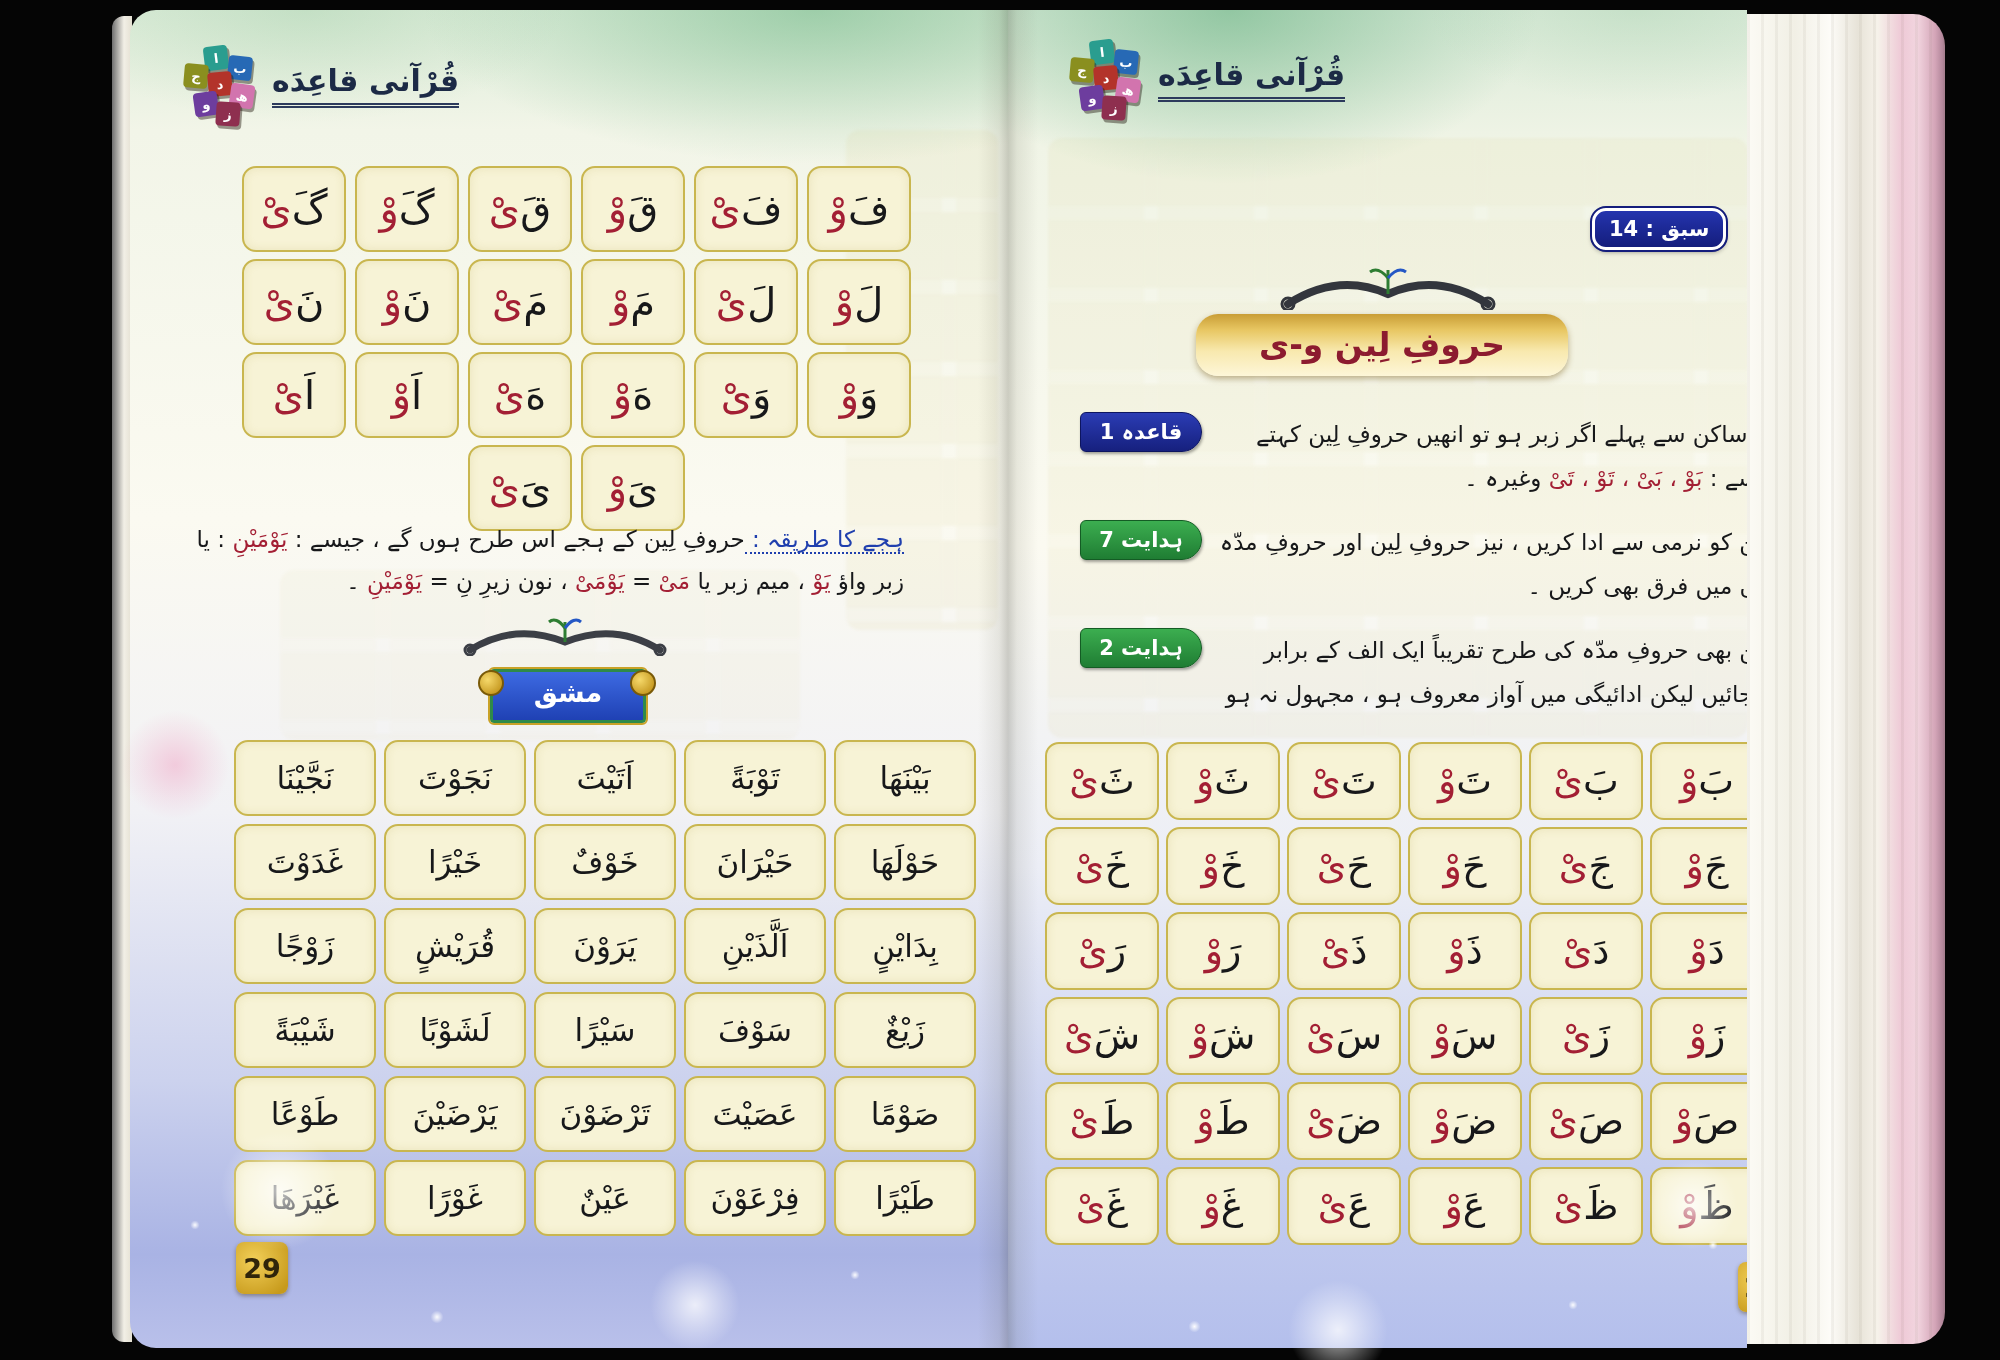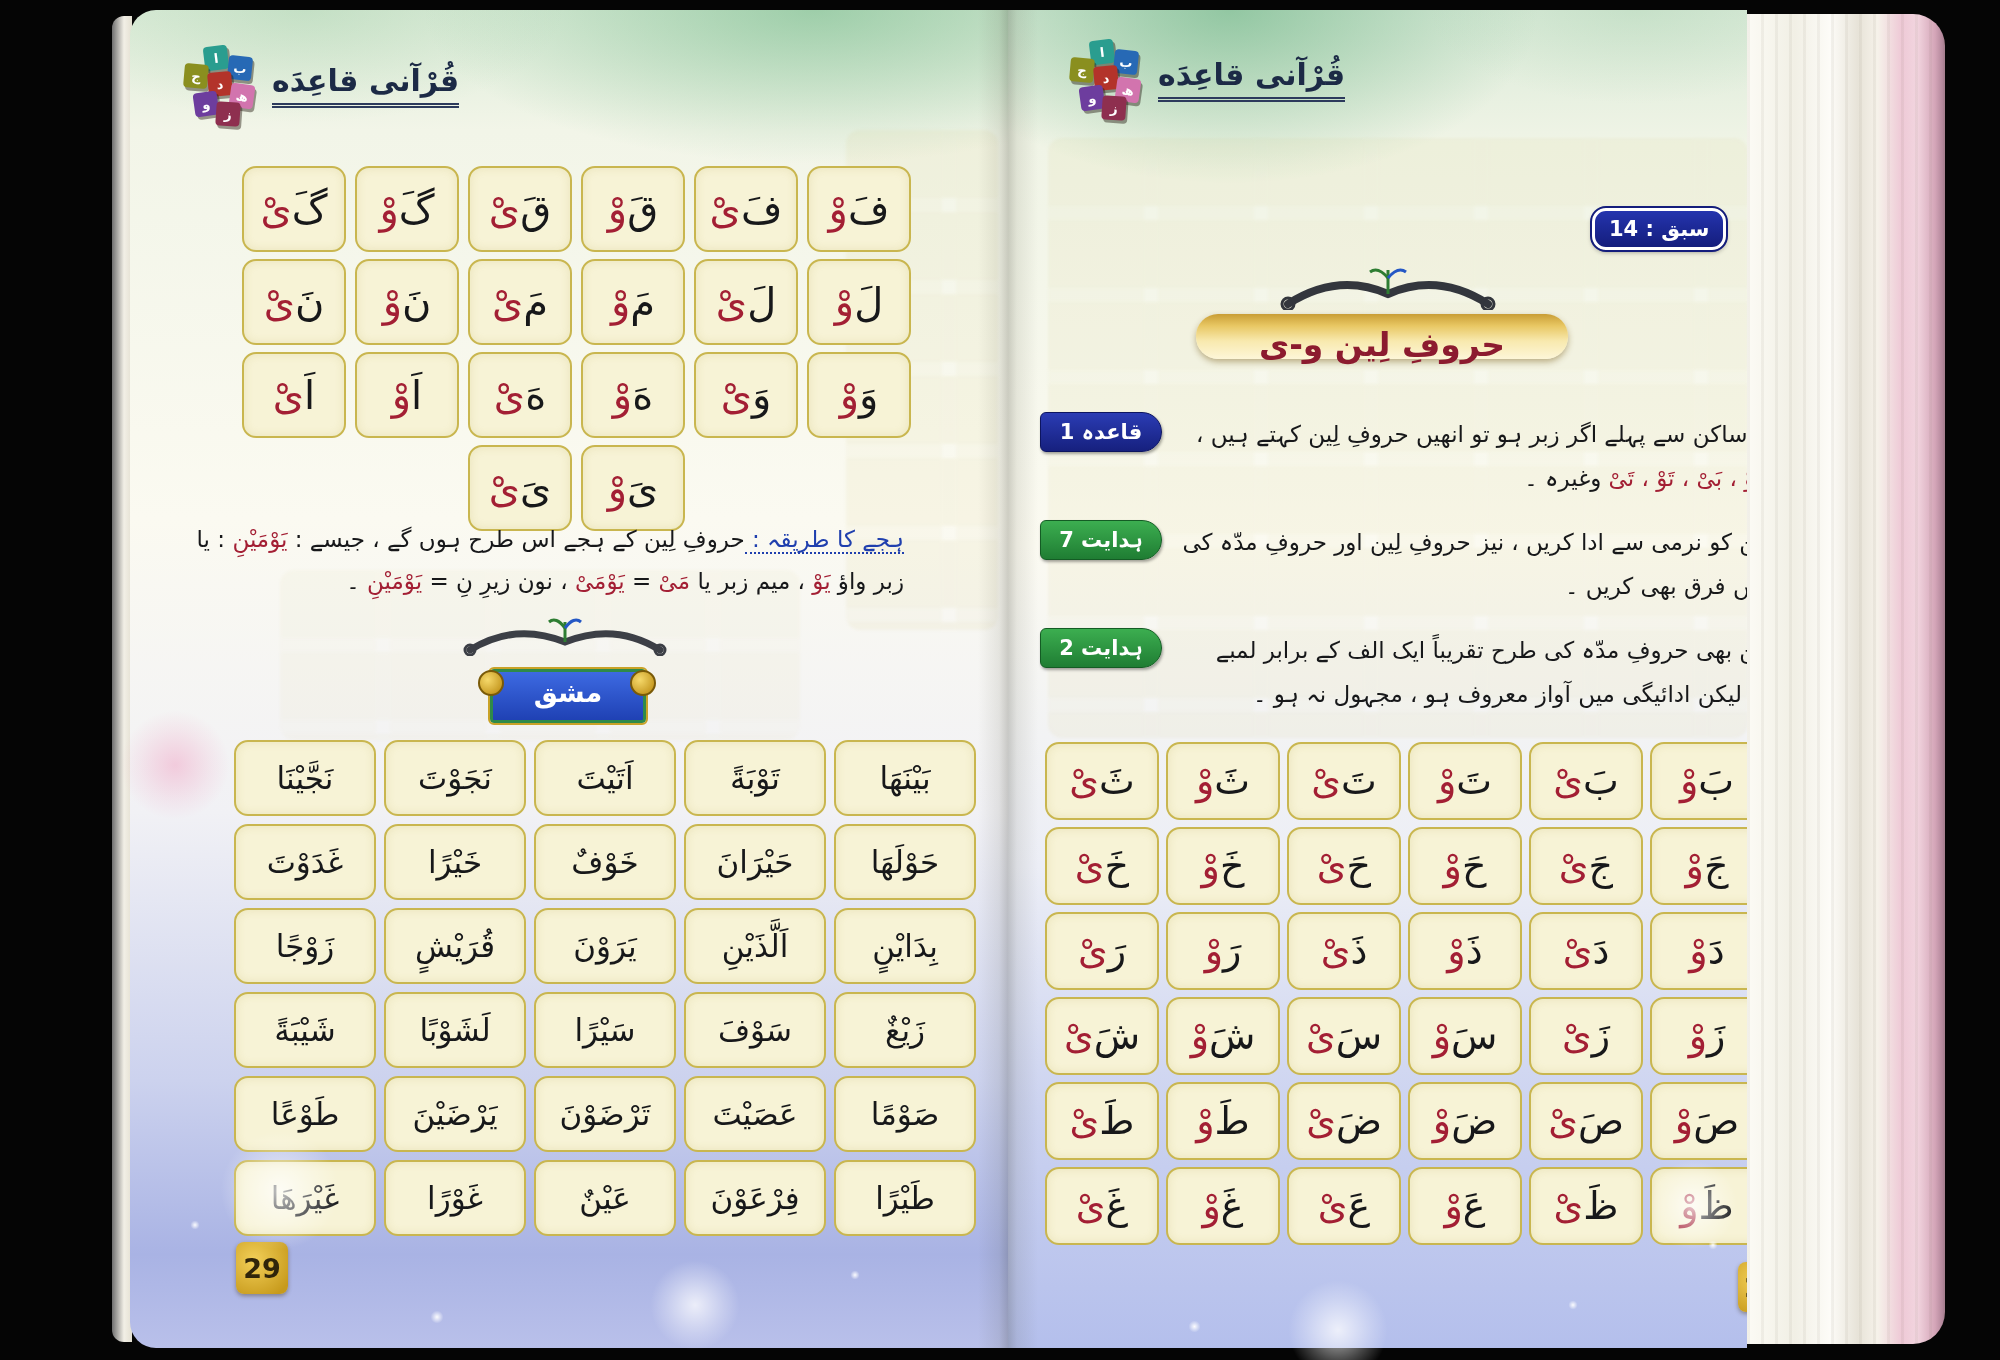--- a/index.html
+++ b/index.html
@@ -54,21 +54,21 @@
   .grid-a .syl-row:last-child{justify-content:center;}
   .grid-b{gap:7px;} .grid-b .syl-row{gap:7px;} .grid-b .cell{width:110px;height:74px;font-size:38px;}
   .grid-w{gap:8px;} .grid-w .syl-row{gap:8px;} .grid-w .cell{width:138px;height:72px;font-size:31px;color:#17181a;}
   
   .c-dark{color:#17181a;} .c-red{color:#a31f34;} .c-blue{color:#1f3fae;}
   .c-blue{border-bottom:2px dotted #1f3fae;}
   .note{position:absolute;direction:rtl;text-align:right;font-size:23px;line-height:42px;color:#17181a;}
   .rules{position:absolute;display:flex;flex-direction:column;gap:20px;}
   .rule{display:flex;align-items:flex-start;gap:16px;}
   .rule-badge{flex:0 0 auto;min-width:96px;text-align:center;color:#fff;font-size:21px;font-weight:bold;
-    padding:7px 12px;border-radius:6px 20px 20px 6px;direction:rtl;box-shadow:1px 2px 3px rgba(0,0,0,.35);}
+    padding:7px 12px;border-radius:6px 20px 20px 6px;direction:rtl;box-shadow:1px 2px 3px rgba(0,0,0,.35);margin-left:40px;}
   .badge-navy{background:linear-gradient(180deg,#2b3cb4,#16207e);border:1px solid #0d1560;}
   .badge-green{background:linear-gradient(180deg,#3cae50,#1f7d33);border:1px solid #145c24;}
   .rule-text{flex:1;direction:rtl;text-align:right;font-size:23px;line-height:44px;}
   
   .lesson-badge{position:absolute;background:linear-gradient(180deg,#2434ae,#141d7c);
     color:#fff;font-size:21px;font-weight:bold;direction:rtl;text-align:center;
     border:3px solid #fff;outline:2px solid #141d7c;border-radius:14px;
     padding:6px 14px;box-shadow:0 2px 5px rgba(0,0,0,.4);}
   .gold-banner{position:absolute;text-align:center;font-size:33px;font-weight:bold;color:#8c1b2f;
     background:linear-gradient(180deg,#c99d35 0%,#e8c763 26%,#f8e9ae 60%,#fdf6d8 100%);
@@ -350,21 +350,21 @@
 
   <div>
     <svg class="flourish" style="left:270px;top:256px;" width="220" height="44" viewBox="0 0 220 44">
       <path d="M10 38 Q60 6 110 28 Q160 6 210 38" fill="none" stroke="#33363d" stroke-width="8" stroke-linecap="round"></path>
       <circle cx="10" cy="38" r="6" fill="none" stroke="#33363d" stroke-width="3"></circle>
       <circle cx="210" cy="38" r="6" fill="none" stroke="#33363d" stroke-width="3"></circle>
       <line x1="110" y1="28" x2="110" y2="4" stroke="#2e7d32" stroke-width="3"></line>
       <path d="M110 12 q-10 -12 -18 -6" fill="none" stroke="#2e7d32" stroke-width="3"></path>
       <path d="M110 12 q10 -12 18 -6" fill="none" stroke="#2457c5" stroke-width="3"></path>
     </svg>
-    <div class="gold-banner" style="left:188px;top:304px;width:372px;height:45px;">حروفِ لِین و-ی</div>
+    <div class="gold-banner" style="left:188px;top:304px;width:372px;height:62px;">حروفِ لِین و-ی</div>
   </div>
 
   <div class="rules" style="left:32px;top:402px;width:800px;">
       <div class="rule">
         <div class="rule-badge badge-navy">قاعدہ 1</div>
         <div class="rule-text"><span class="c-dark">واؤ اور یا ساکن سے پہلے اگر زبر ہو تو انھیں حروفِ لِین کہتے ہیں ، جیسے : </span><span class="c-red">بَوْ ، بَیْ ، تَوْ ، تَیْ</span><span class="c-dark"> وغیرہ ۔</span></div>
       </div>
       <div class="rule">
         <div class="rule-badge badge-green">ہدایت 7</div>
         <div class="rule-text"><span class="c-dark">حروفِ لِین کو نرمی سے ادا کریں ، نیز حروفِ لِین اور حروفِ مدّہ کی آوازوں میں فرق بھی کریں ۔</span></div>

